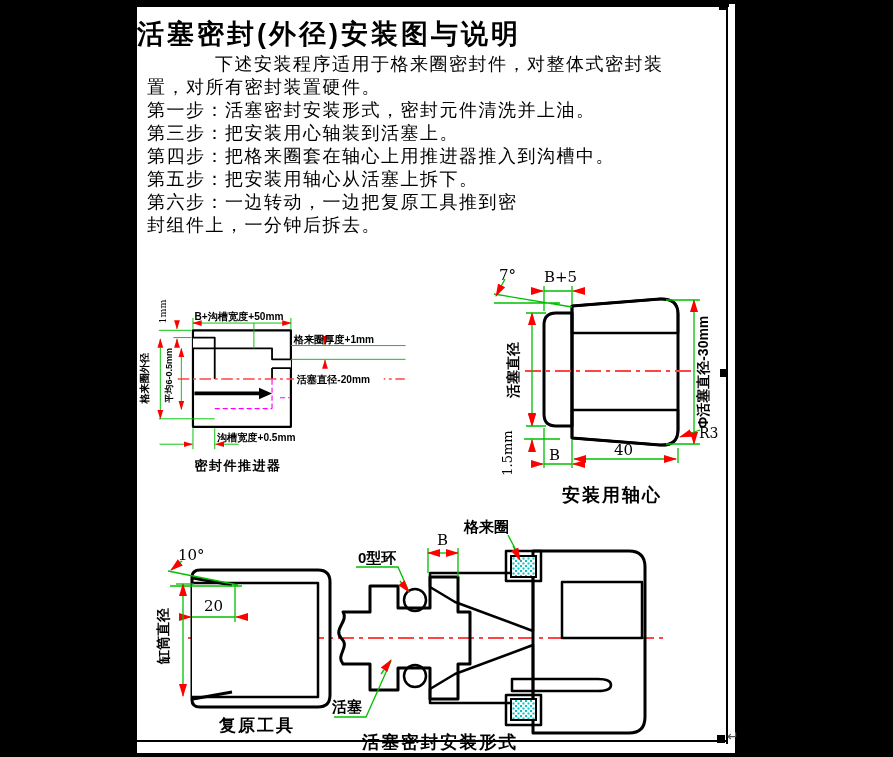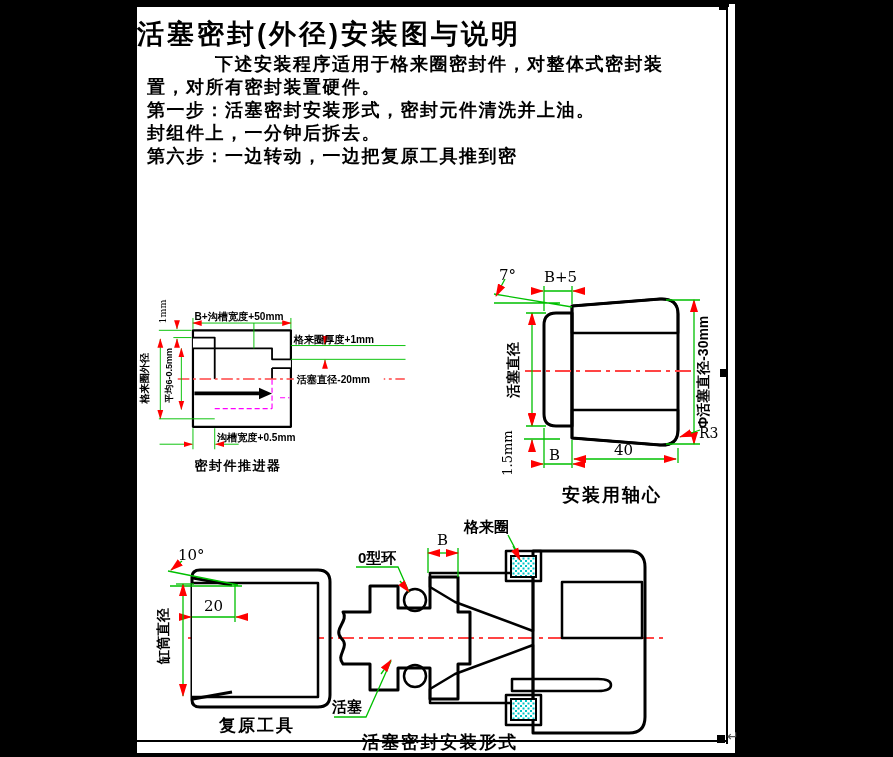--- a/index.html
+++ b/index.html
@@ -11,21 +11,21 @@
   .frame-right{left:589px;top:0;width:2px;height:740px}
   .frame-bottom{left:0;top:736px;width:591px;height:2px}
   .handle{position:absolute;width:8px;height:8px;background:#000}
   .h-tr{left:582px;top:-2px}
   .h-mr{left:583px;top:365px}
   .h-br{left:580px;top:731px}
   .return-mark{position:absolute;left:590px;top:724px;color:#555;font-size:14px}
   .title{position:absolute;left:0;top:12px;width:592px;margin:0;text-align:left;
          font-size:27px;font-weight:bold;letter-spacing:3px;color:#000}
   .body-text{position:absolute;left:10px;top:49px;width:585px;color:#000;
-             font-size:18px;font-weight:bold;letter-spacing:1.5px;line-height:23px}
+             font-size:18px;font-weight:normal;letter-spacing:1.5px;line-height:23px}
   .body-text .ln:first-child{text-indent:68px}
   svg{position:absolute;overflow:visible}
   .fig1{left:3px;top:252px}
   .fig2{left:350px;top:252px}
   .fig3{left:23px;top:508px}
   .out3{fill:none;stroke:#000;stroke-width:3;stroke-linejoin:round}
   .out2{fill:none;stroke:#000;stroke-width:2.5;stroke-linejoin:round}
   .dim{fill:none;stroke:#00c000;stroke-width:1.3}
   .cl{fill:none;stroke:#ff4444;stroke-width:2;stroke-dasharray:16 5 4 5}
   .hid{fill:none;stroke:#ff00ff;stroke-width:1.6;stroke-dasharray:7 4}
@@ -63,22 +63,25 @@
   <div class="handle h-mr"></div>
   <div class="handle h-br"></div>
   <div class="return-mark">↵</div>
 
   <h1 class="title">活塞密封(外径)安装图与说明</h1>
 
   <div class="body-text">
     <div class="ln">下述安装程序适用于格来圈密封件，对整体式密封装</div>
     <div class="ln">置，对所有密封装置硬件。</div>
     <div class="ln">第一步：活塞密封安装形式，密封元件清洗并上油。</div>
+    <div class="ln">第三步：把安装用心轴装到活塞上。</div>
+    <div class="ln">第四步：把格来圈套在轴心上用推进器推入到沟槽中。</div>
+    <div class="ln">第五步：把安装用轴心从活塞上拆下。</div>
+    <div class="ln">第六步：一边转动，一边把复原工具推到密</div>
     <div class="ln">封组件上，一分钟后拆去。</div>
-    <div class="ln">第六步：一边转动，一边把复原工具推到密</div>
   </div>
 
   <svg class="fig1" width="370" height="256" viewBox="140 256 510 256">
     <g>
       <rect x="213" y="310" width="135" height="133" fill="url(#hatch)" class="out3"></rect>
       <rect x="213" y="320" width="30" height="15" fill="#fff" stroke="none"></rect>
       <path class="out2" d="M213,320 H243 V335 H213"></path>
       <rect x="243" y="335" width="79" height="42" fill="#fff" stroke="none"></rect>
       <rect x="322" y="350" width="26" height="12" fill="#fff" stroke="none"></rect>
       <path class="out2" d="M243,335 H322 V350 H348 M322,362 H348 M322,362 V377 M243,335 V377"></path>

